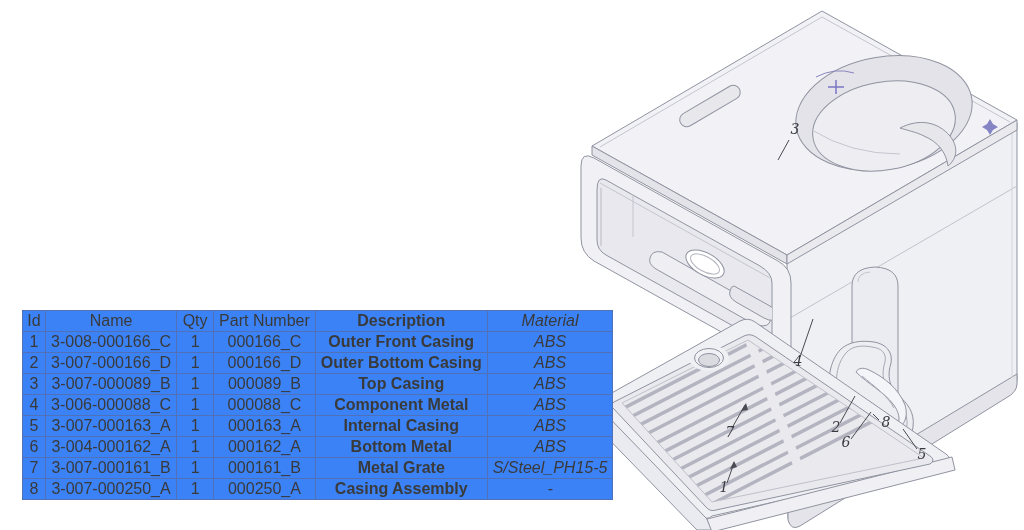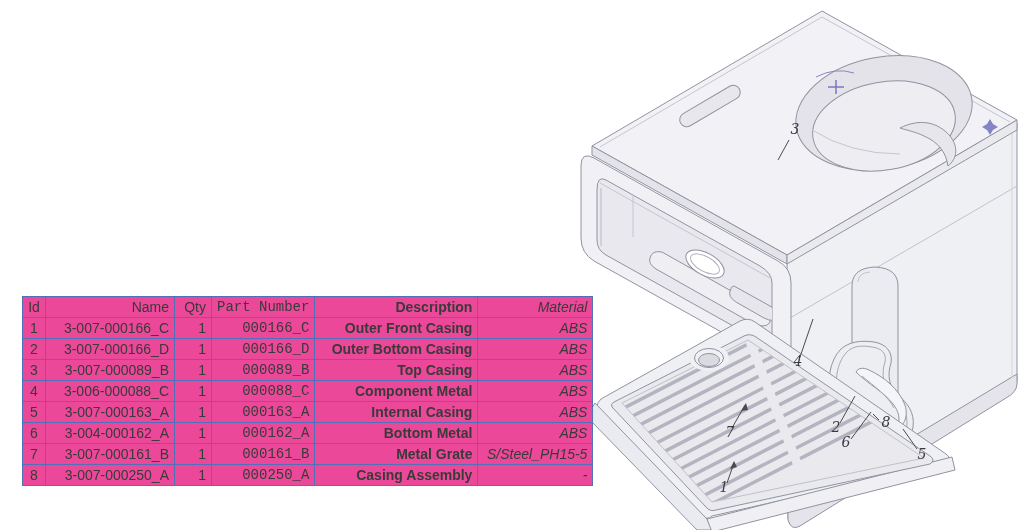--- a/index.html
+++ b/index.html
@@ -2,35 +2,35 @@
 <html><head>
 <meta charset="utf-8">
 <style>
   html,body{margin:0;padding:0;}
   body{
     width:1024px;height:530px;overflow:hidden;background:#ffffff;
     font-family:"Liberation Sans",sans-serif;position:relative;
   }
   
   #bom{
-    position:absolute;left:22px;top:296px;
+    position:absolute;left:22px;top:310px;
     border-collapse:collapse;
-    font-size:14px;color:#3a3a3a;
-    background:#ec4899;
+    font-size:16px;color:#3a3a3a;
+    background:#3b82f6;
   }
   #bom th,#bom td{
     border:1px solid #5070b8;
     height:20px;padding:0 5px;
-    font-weight:normal;text-align:right;
+    font-weight:normal;text-align:center;
     white-space:nowrap;
   }
   #bom td.c-id,#bom th.c-id{width:18px;text-align:center;padding:0 2px;}
   #bom .c-name{width:118px;}
   #bom .c-qty{width:26px;border-radius:9px;}
-  #bom .c-part{width:86px;font-family:Liberation Mono, monospace;}
+  #bom .c-part{width:86px;}
   #bom .c-desc{width:152px;font-weight:bold;}
   #bom .c-mat{width:104px;font-style:italic;}
   
   #cad{position:absolute;left:0;top:0;}
   .callout{font-family:"DejaVu Serif",serif;font-style:italic;font-size:14px;fill:#3a3a40;}
 </style>
 </head>
 <body>
 
 <svg id="cad" width="1024" height="530" viewBox="0 0 1024 530">
@@ -176,21 +176,21 @@
         <th class="c-name">Name</th>
         <th class="c-qty">Qty</th>
         <th class="c-part">Part Number</th>
         <th class="c-desc">Description</th>
         <th class="c-mat">Material</th>
       </tr>
     </thead>
   <tbody>
       <tr>
         <td class="c-id">1</td>
-        <td class="c-name">3-007-000166_C</td>
+        <td class="c-name">3-008-000166_C</td>
         <td class="c-qty">1</td>
         <td class="c-part">000166_C</td>
         <td class="c-desc">Outer Front Casing</td>
         <td class="c-mat">ABS</td>
       </tr>
       <tr>
         <td class="c-id">2</td>
         <td class="c-name">3-007-000166_D</td>
         <td class="c-qty">1</td>
         <td class="c-part">000166_D</td>

